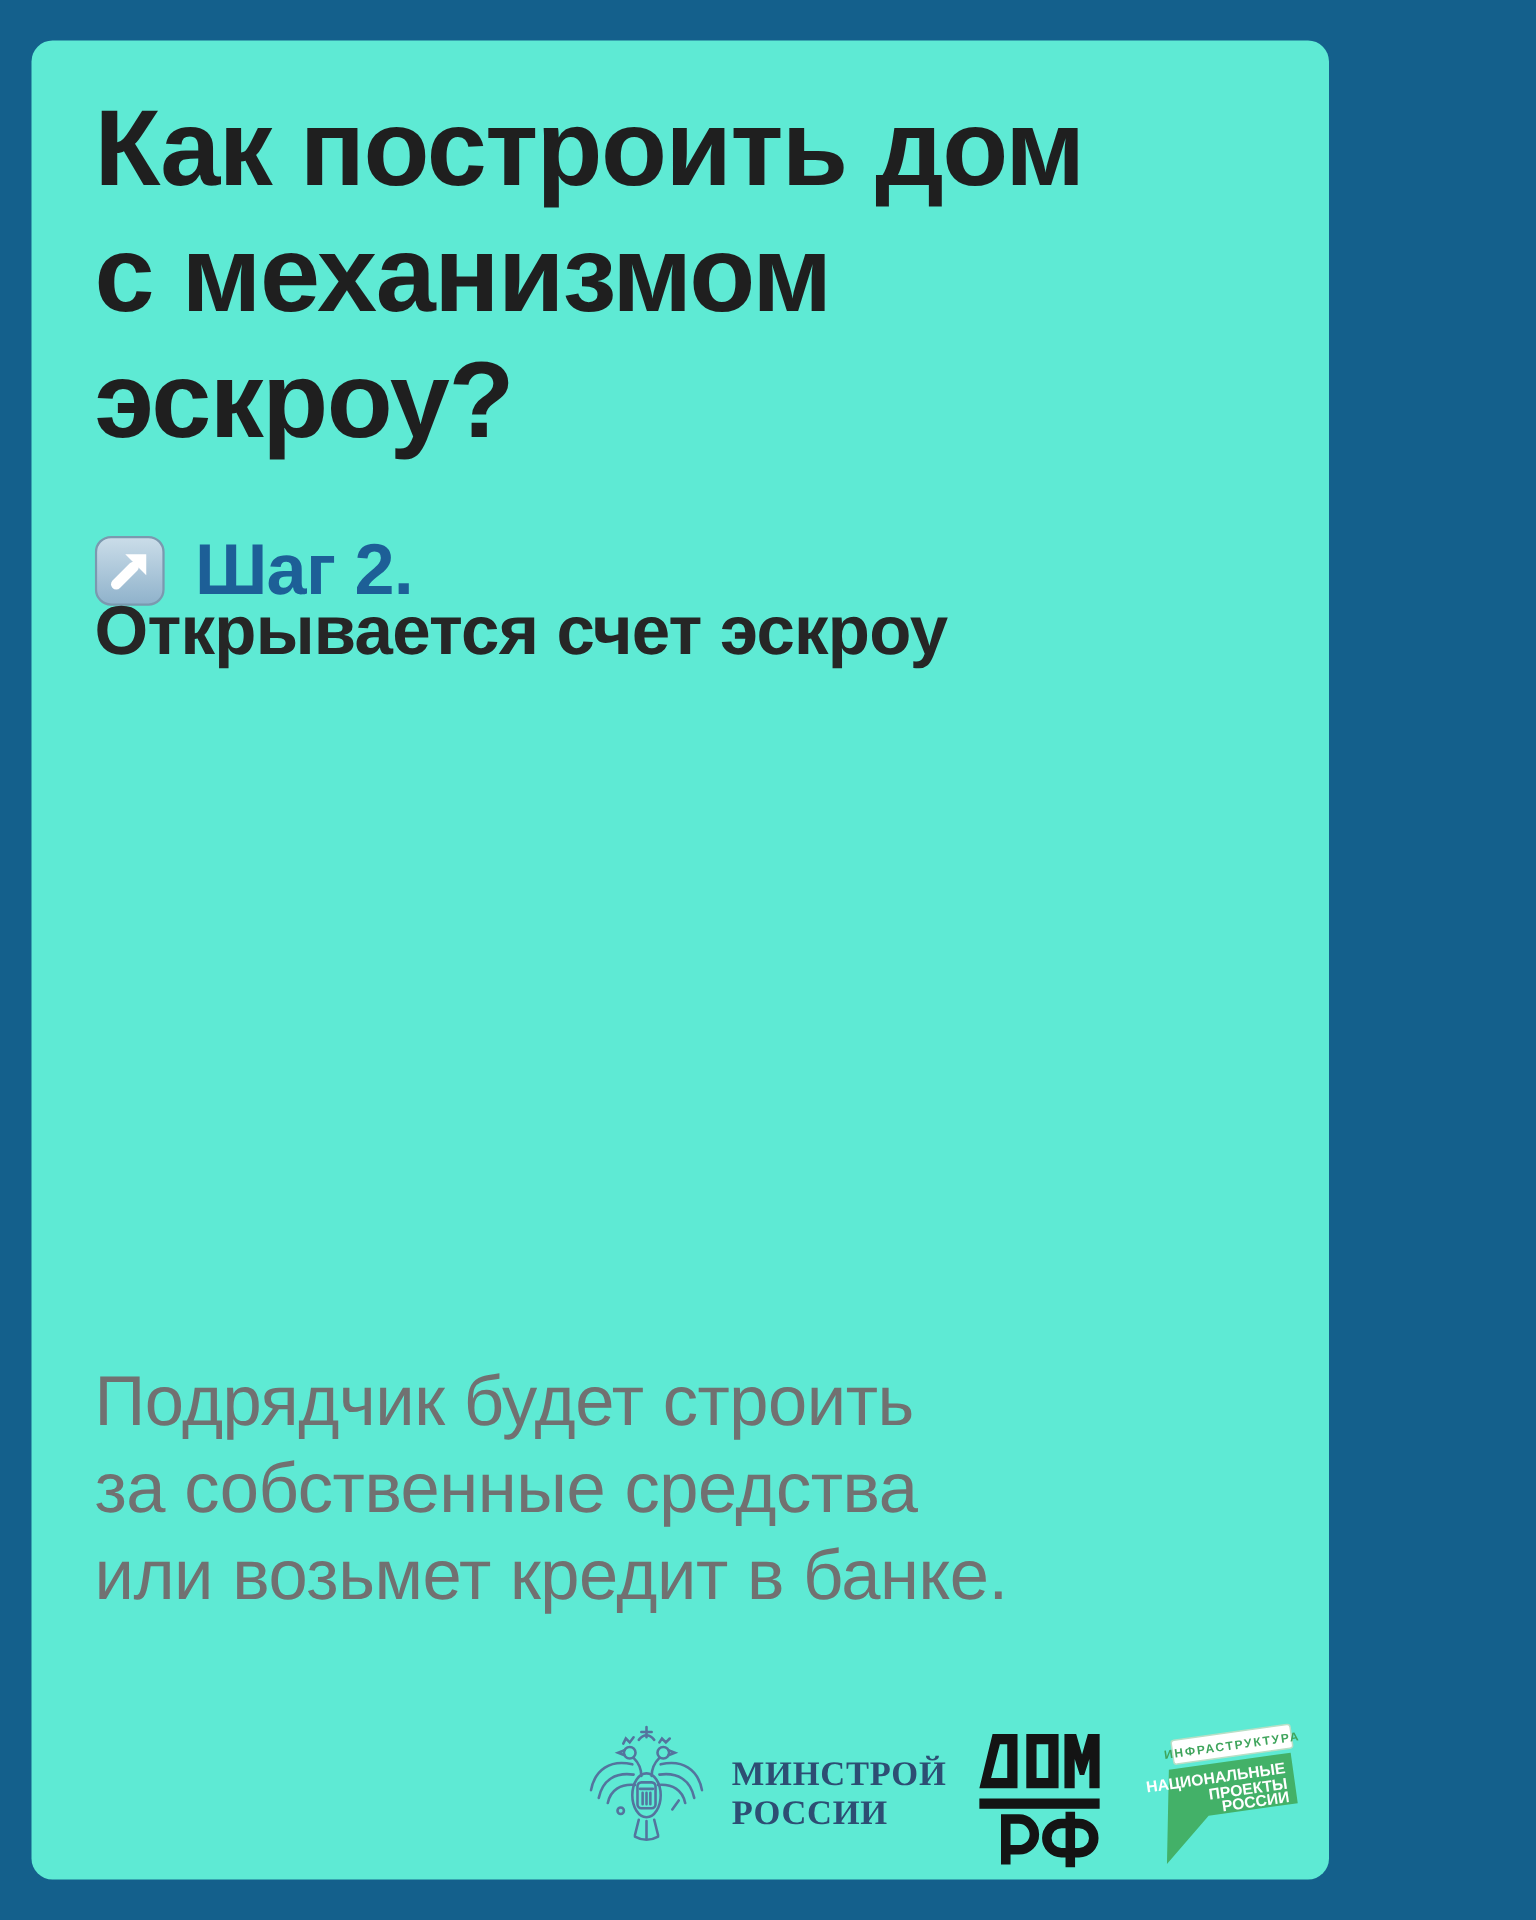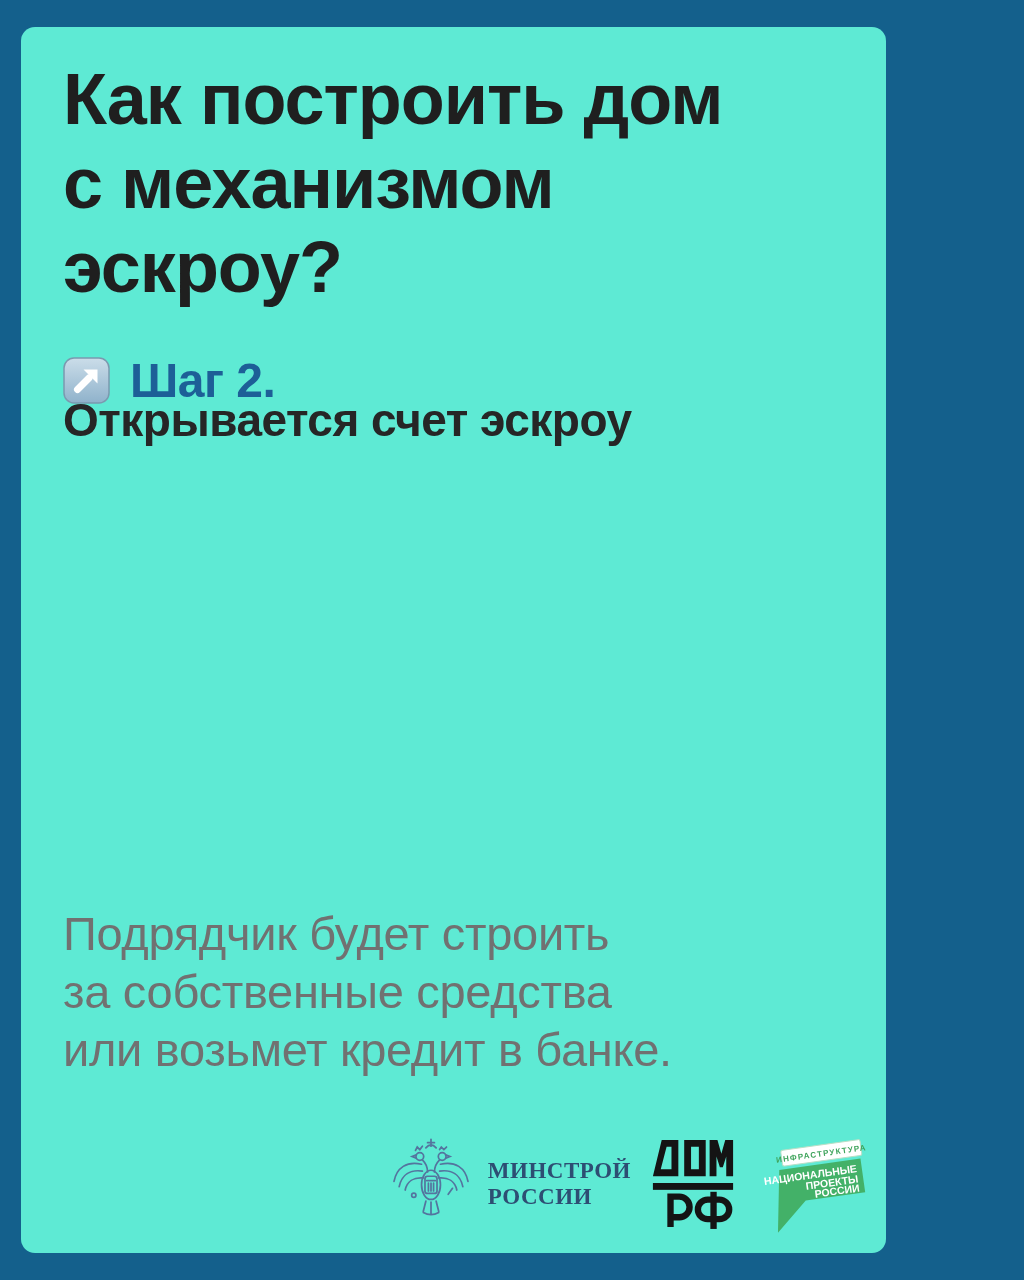--- a/index.html
+++ b/index.html
@@ -32,21 +32,21 @@
   }
   .para{
     position:absolute;left:42px;width:910px;
     font-size:47px;line-height:58px;color:#717171;
     white-space:pre-line;letter-spacing:-0.3px;
   }
   .para1{top:468px;}
   .para2{top:878px;}
   .footer{
     position:absolute;top:1108px;right:16px;height:110px;
-    display:flex;align-items:flex-start;gap:18px;
+    display:flex;align-items:flex-end;gap:18px;
   }
   .minstroy{display:flex;align-items:center;gap:14px;}
   .minstroy-text{
     font-family:"Liberation Serif", serif;
     font-size:23px;font-weight:700;line-height:26px;
     color:#2D4E73;letter-spacing:0.5px;
   }
   .logo-domrf{margin-top:2px;}
 </style>
 </head>

